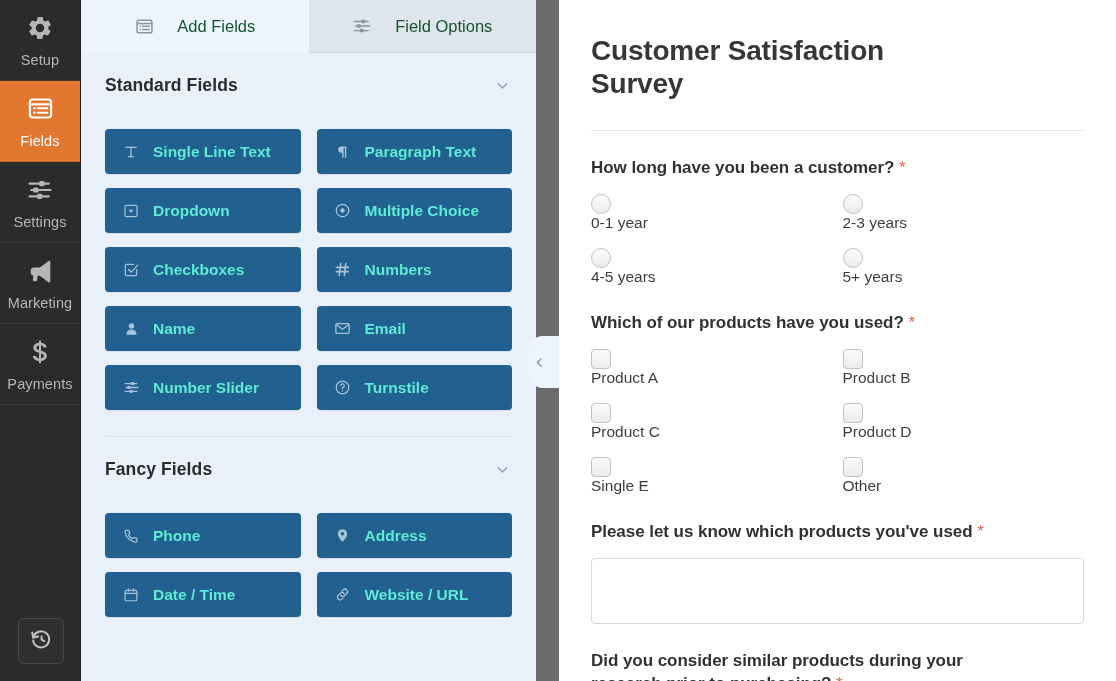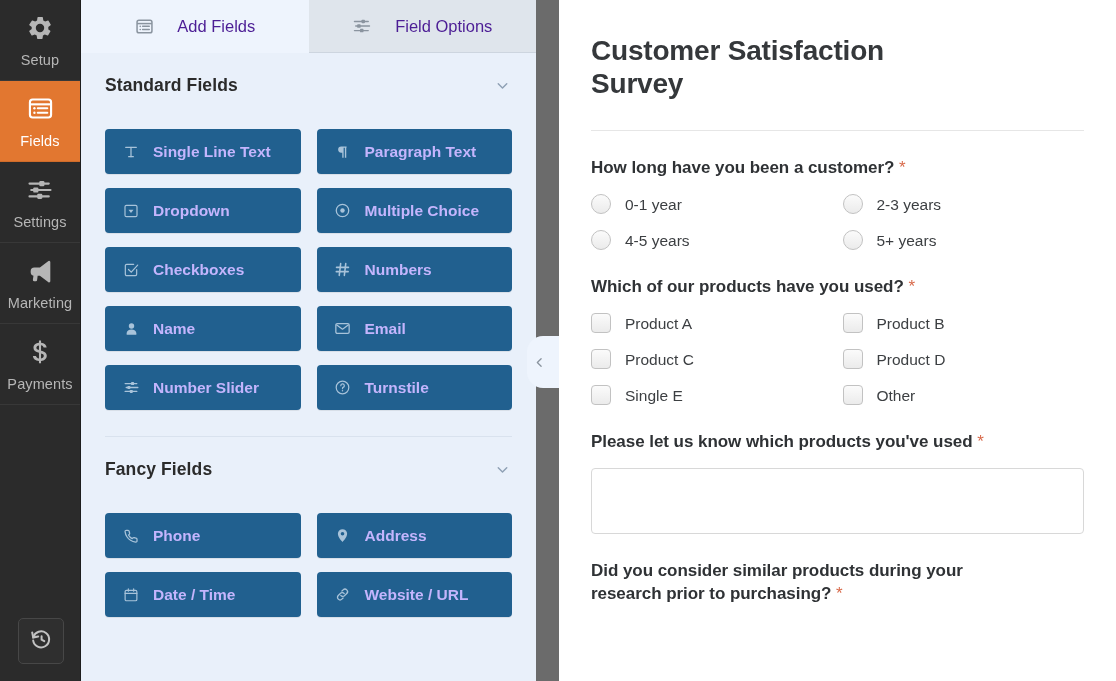--- a/index.html
+++ b/index.html
@@ -56,21 +56,21 @@
     background: #e9f0fa;
     position: relative;
     display: flex; flex-direction: column;
     overflow: hidden;
   }
   .tabs { display: flex; height: 53px; flex: 0 0 53px; background: #e9f0fa; }
   .tab {
     flex: 1 1 50%;
     display: flex; align-items: center; justify-content: center;
     gap: 23px;
-    font-size: 16.5px; color: #4c1d95;
+    font-size: 16.5px; color: #14532d;
     cursor: pointer; user-select: none;
     border-bottom: 1px solid #d3dae4;
     position: relative;
   }
   .tab.active { background: #eef4fd; border-bottom-color: transparent; }
   .tab.inactive { background: #dfe5ec; border-bottom: 1px solid #cdd5df; }
   .tab-icon { display: flex; align-items: center; justify-content: center; width: 20px; height: 20px; color: #8a949f; }
 
   .panel-scroll {
     flex: 1 1 auto; overflow: hidden; position: relative;
@@ -89,21 +89,21 @@
     gap: 14px 16px;
     padding: 0 24px;
   }
   .fbtn {
     height: 45px;
     background: #21608f;
     border-radius: 4px;
     display: flex; align-items: center;
     gap: 13px;
     padding-left: 17px;
-    color: #c4b5fd;
+    color: #5eead4;
     font-size: 15.5px; font-weight: 700;
     cursor: pointer; user-select: none;
     box-shadow: 0 1px 0 rgba(0,0,0,.07);
   }
   .fbtn .fi { width: 18px; height: 18px; display: flex; align-items: center; justify-content: center; color: #a8c3da; flex: 0 0 18px; }
   .fbtn .flabel { white-space: nowrap; }
   .sec-divider { margin: 26px 24px 0 24px; border-top: 1px solid #d9e2ee; }
 
   
   .divider {
@@ -145,21 +145,21 @@
     font-size: 17px; font-weight: 700; color: #2f3235;
     line-height: 1.35; margin-bottom: 14px;
     letter-spacing: -.05px;
   }
   .req { color: #d86a4b; font-weight: 400; font-size: 17px; }
   .choices {
     display: grid; grid-template-columns: 1fr 1fr;
     row-gap: 16px; column-gap: 10px;
     max-width: 500px;
   }
-  .choice { display: flex; align-items: flex-end; gap: 14px; cursor: pointer; }
+  .choice { display: flex; align-items: flex-start; cursor: pointer; flex-direction: column; }
   .choice-label { font-size: 15.5px; color: #3c3f42; }
   .radio-box {
     width: 20px; height: 20px; flex: 0 0 20px;
     border-radius: 50%;
     border: 1px solid #c2c2c2;
     background: linear-gradient(180deg,#fbfbfb 0%,#ebebeb 100%);
   }
   .check-box {
     width: 20px; height: 20px; flex: 0 0 20px;
     border-radius: 4px;

